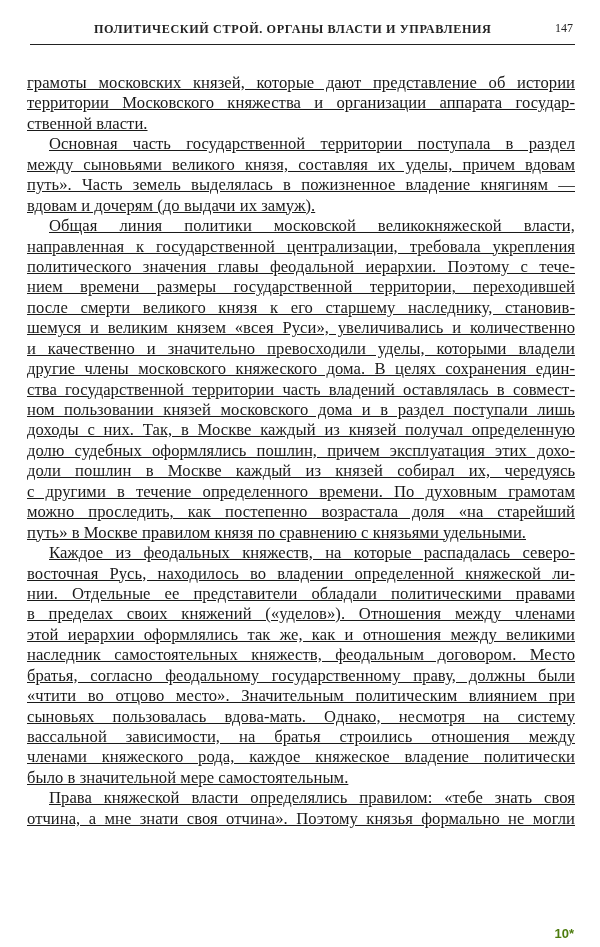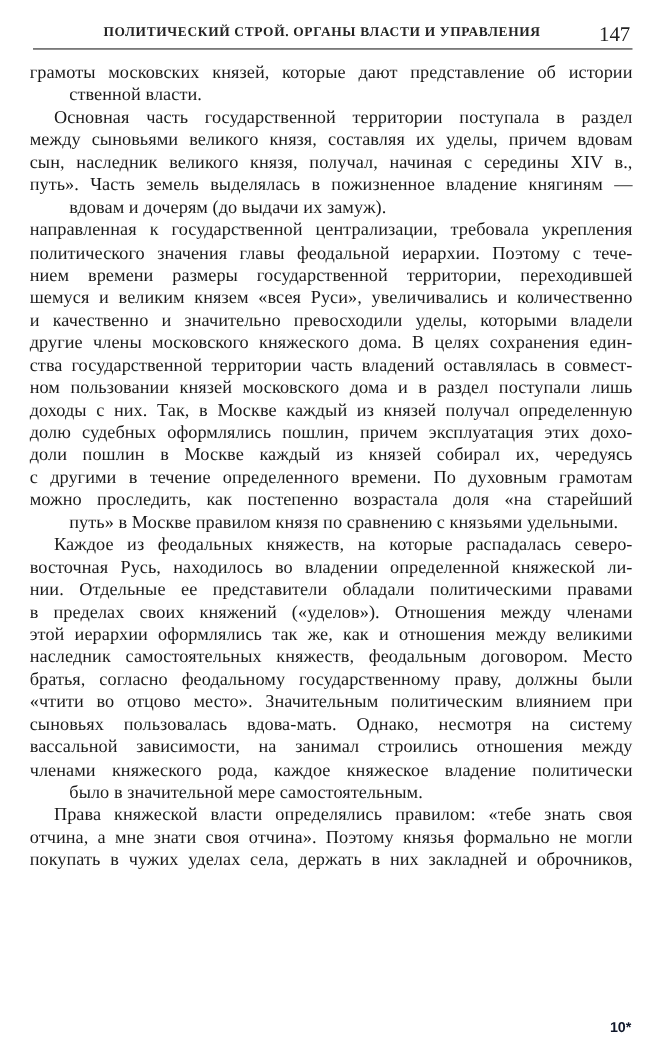--- a/index.html
+++ b/index.html
@@ -36,79 +36,81 @@
       letter-spacing: 0.6px;
       font-weight: bold;
       font-family: "Liberation Serif", "DejaVu Serif", serif;
       color: #222;
       white-space: nowrap;
     }
     .page-number {
       position: absolute;
       right: 2px;
       top: 3px;
-      font-size: 19px;
+      font-size: 12px;
       color: #222;
     }
     .body-text {
       position: absolute;
       left: 27px;
-      top: 56px;
+      top: 73px;
       width: 548px;
+      text-decoration: underline;
     }
     .line {
       display: block;
       height: 20.45px;
       line-height: 20.45px;
       font-size: 16.6px;
       white-space: nowrap;
       text-align: justify;
       text-align-last: justify;
       letter-spacing: 0.05px;
     }
     .line.indent {
       padding-left: 22px;
     }
     .line.last {
       text-align-last: left;
-      margin-left: 36px;
     }
     .signature-mark {
       position: absolute;
       right: 26px;
       top: 926px;
       font-family: "Liberation Sans", "DejaVu Sans", sans-serif;
       font-weight: bold;
       font-size: 13px;
-      color: #0f172a;
+      color: #4d7c0f;
     }
   </style>
 </head>
 <body>
 
 <div class="page">
   <div class="running-head">
     <span class="running-title">ПОЛИТИЧЕСКИЙ СТРОЙ. ОРГАНЫ ВЛАСТИ И УПРАВЛЕНИЯ</span>
     <span class="page-number">147</span>
   </div>
 
   <div class="body-text">
 
     <span class="line">грамоты московских князей, которые дают представление об истории</span>
+    <span class="line">территории Московского княжества и организации аппарата государ-</span>
     <span class="line last">ственной власти.</span>
 
     <span class="line indent">Основная часть государственной территории поступала в раздел</span>
     <span class="line">между сыновьями великого князя, составляя их уделы, причем вдовам</span>
-    <span class="line">сын, наследник великого князя, получал, начиная с середины XIV в.,</span>
     <span class="line">путь». Часть земель выделялась в пожизненное владение княгиням —</span>
     <span class="line last">вдовам и дочерям (до выдачи их замуж).</span>
 
+    <span class="line indent">Общая линия политики московской великокняжеской власти,</span>
     <span class="line">направленная к государственной централизации, требовала укрепления</span>
     <span class="line">политического значения главы феодальной иерархии. Поэтому с тече-</span>
     <span class="line">нием времени размеры государственной территории, переходившей</span>
+    <span class="line">после смерти великого князя к его старшему наследнику, становив-</span>
     <span class="line">шемуся и великим князем «всея Руси», увеличивались и количественно</span>
     <span class="line">и качественно и значительно превосходили уделы, которыми владели</span>
     <span class="line">другие члены московского княжеского дома. В целях сохранения един-</span>
     <span class="line">ства государственной территории часть владений оставлялась в совмест-</span>
     <span class="line">ном пользовании князей московского дома и в раздел поступали лишь</span>
     <span class="line">доходы с них. Так, в Москве каждый из князей получал определенную</span>
     <span class="line">долю судебных оформлялись пошлин, причем эксплуатация этих дохо-</span>
     <span class="line">доли пошлин в Москве каждый из князей собирал их, чередуясь</span>
     <span class="line">с другими в течение определенного времени. По духовным грамотам</span>
     <span class="line">можно проследить, как постепенно возрастала доля «на старейший</span>
@@ -116,23 +118,22 @@
 
     <span class="line indent">Каждое из феодальных княжеств, на которые распадалась северо-</span>
     <span class="line">восточная Русь, находилось во владении определенной княжеской ли-</span>
     <span class="line">нии. Отдельные ее представители обладали политическими правами</span>
     <span class="line">в пределах своих княжений («уделов»). Отношения между членами</span>
     <span class="line">этой иерархии оформлялись так же, как и отношения между великими</span>
     <span class="line">наследник самостоятельных княжеств, феодальным договором. Место</span>
     <span class="line">братья, согласно феодальному государственному праву, должны были</span>
     <span class="line">«чтити во отцово место». Значительным политическим влиянием при</span>
     <span class="line">сыновьях пользовалась вдова-мать. Однако, несмотря на систему</span>
-    <span class="line">вассальной зависимости, на занимал строились отношения между</span>
+    <span class="line">вассальной зависимости, на братья строились отношения между</span>
     <span class="line">членами княжеского рода, каждое княжеское владение политически</span>
     <span class="line last">было в значительной мере самостоятельным.</span>
 
     <span class="line indent">Права княжеской власти определялись правилом: «тебе знать своя</span>
     <span class="line">отчина, а мне знати своя отчина». Поэтому князья формально не могли</span>
-    <span class="line">покупать в чужих уделах села, держать в них закладней и оброчников,</span>
   </div>
 
   <span class="signature-mark">10*</span>
 </div>
 
 </body></html>

